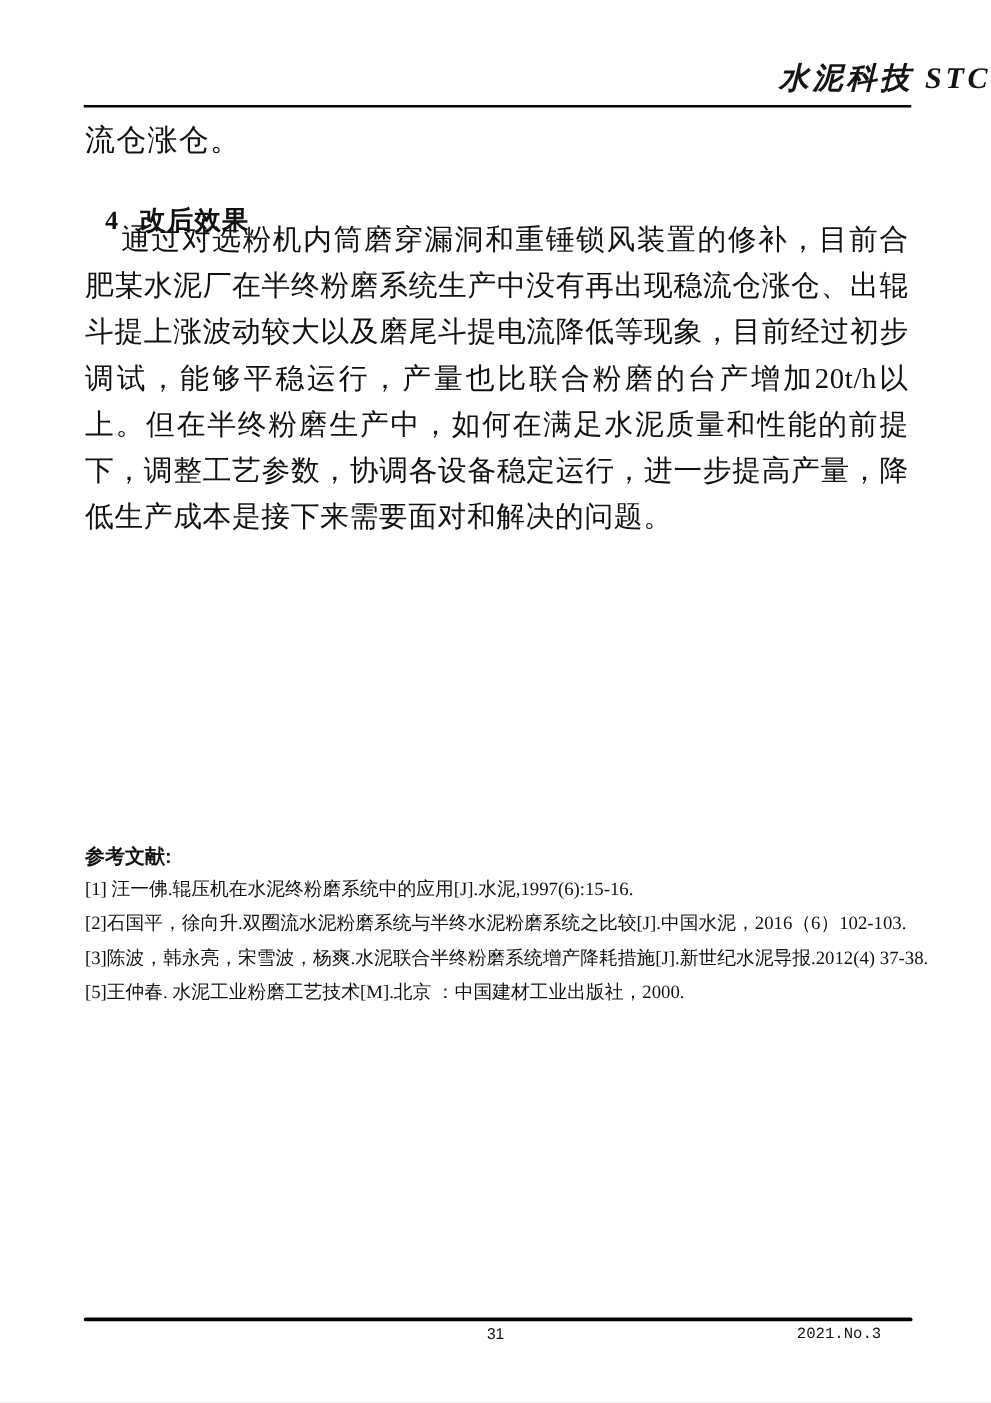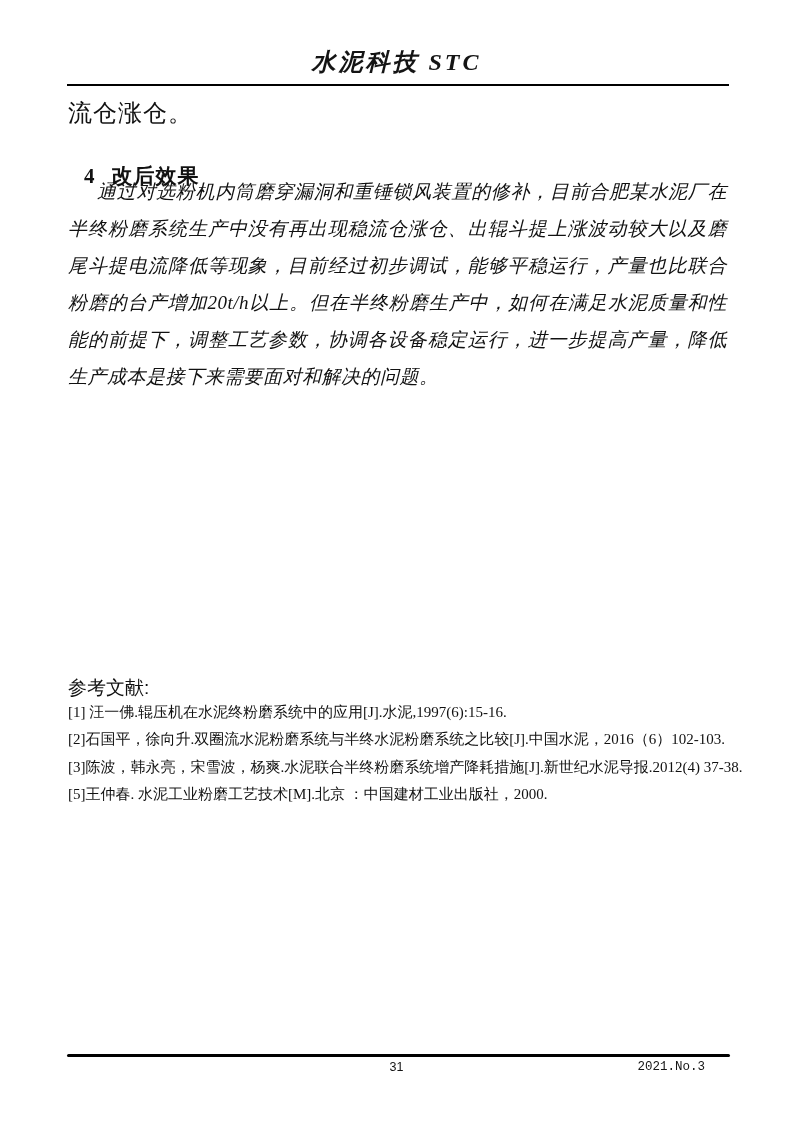--- a/index.html
+++ b/index.html
@@ -16,21 +16,21 @@
     overflow: hidden;
     color: #111111;
     font-family: "Liberation Serif", "DejaVu Serif", serif;
   }
   
   .journal-title {
     position: absolute;
     top: 46px;
     left: 0;
     width: 100%;
-    text-align: center;
+    text-align: right;
     font-size: 24px;
     font-style: italic;
     font-weight: 600;
     letter-spacing: 3px;
     color: #141414;
   }
   .header-rule {
     position: absolute;
     top: 84px;
     left: 67px;
@@ -61,36 +61,35 @@
     display: inline-block;
     margin-right: 16px;
     font-family: "Liberation Serif", "DejaVu Serif", serif;
   }
   .body-paragraph {
     position: absolute;
     top: 173px;
     left: 68px;
     width: 659px;
     margin: 0;
-    font-size: 19px;
+    font-size: 23px;
     line-height: 37px;
     text-align: justify;
     text-justify: inter-character;
     text-indent: 29px;
     letter-spacing: 0.5px;
-    font-style: italic;
   }
   
   .ref-heading {
     position: absolute;
     top: 675px;
     left: 68px;
     font-family: "Liberation Sans", "DejaVu Sans", sans-serif;
-    font-size: 19px;
-    font-weight: normal;
+    font-size: 16px;
+    font-weight: bold;
   }
   .ref-list {
     position: absolute;
     top: 699px;
     left: 68px;
     width: 676px;
     margin: 0;
     padding: 0;
     list-style: none;
     font-size: 15px;

